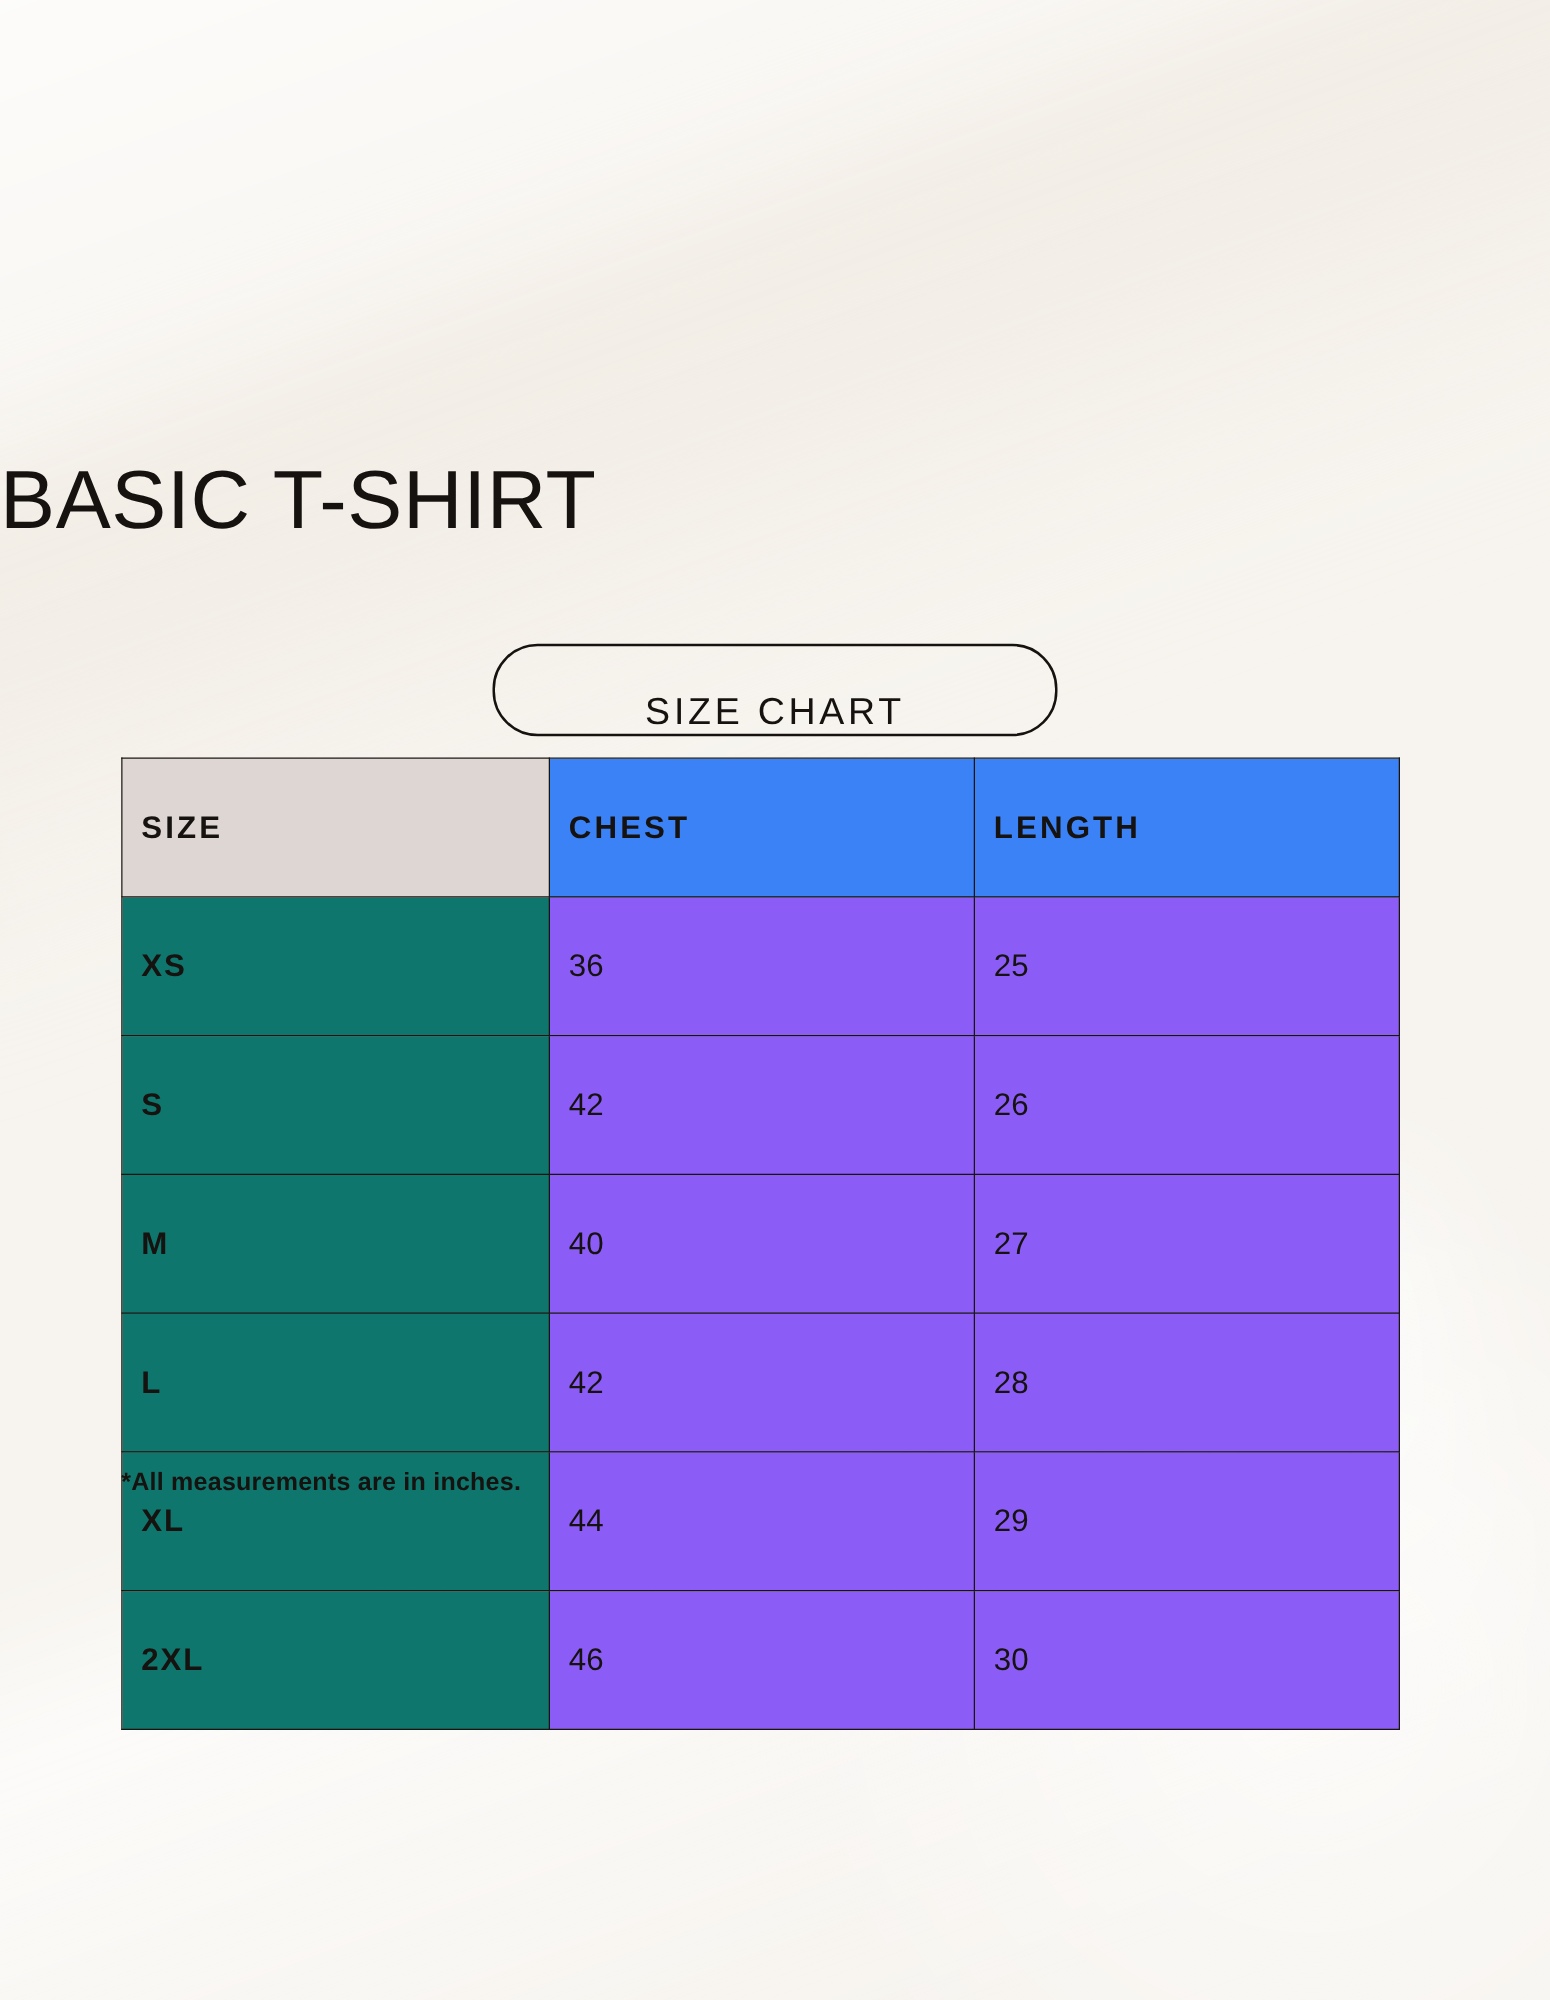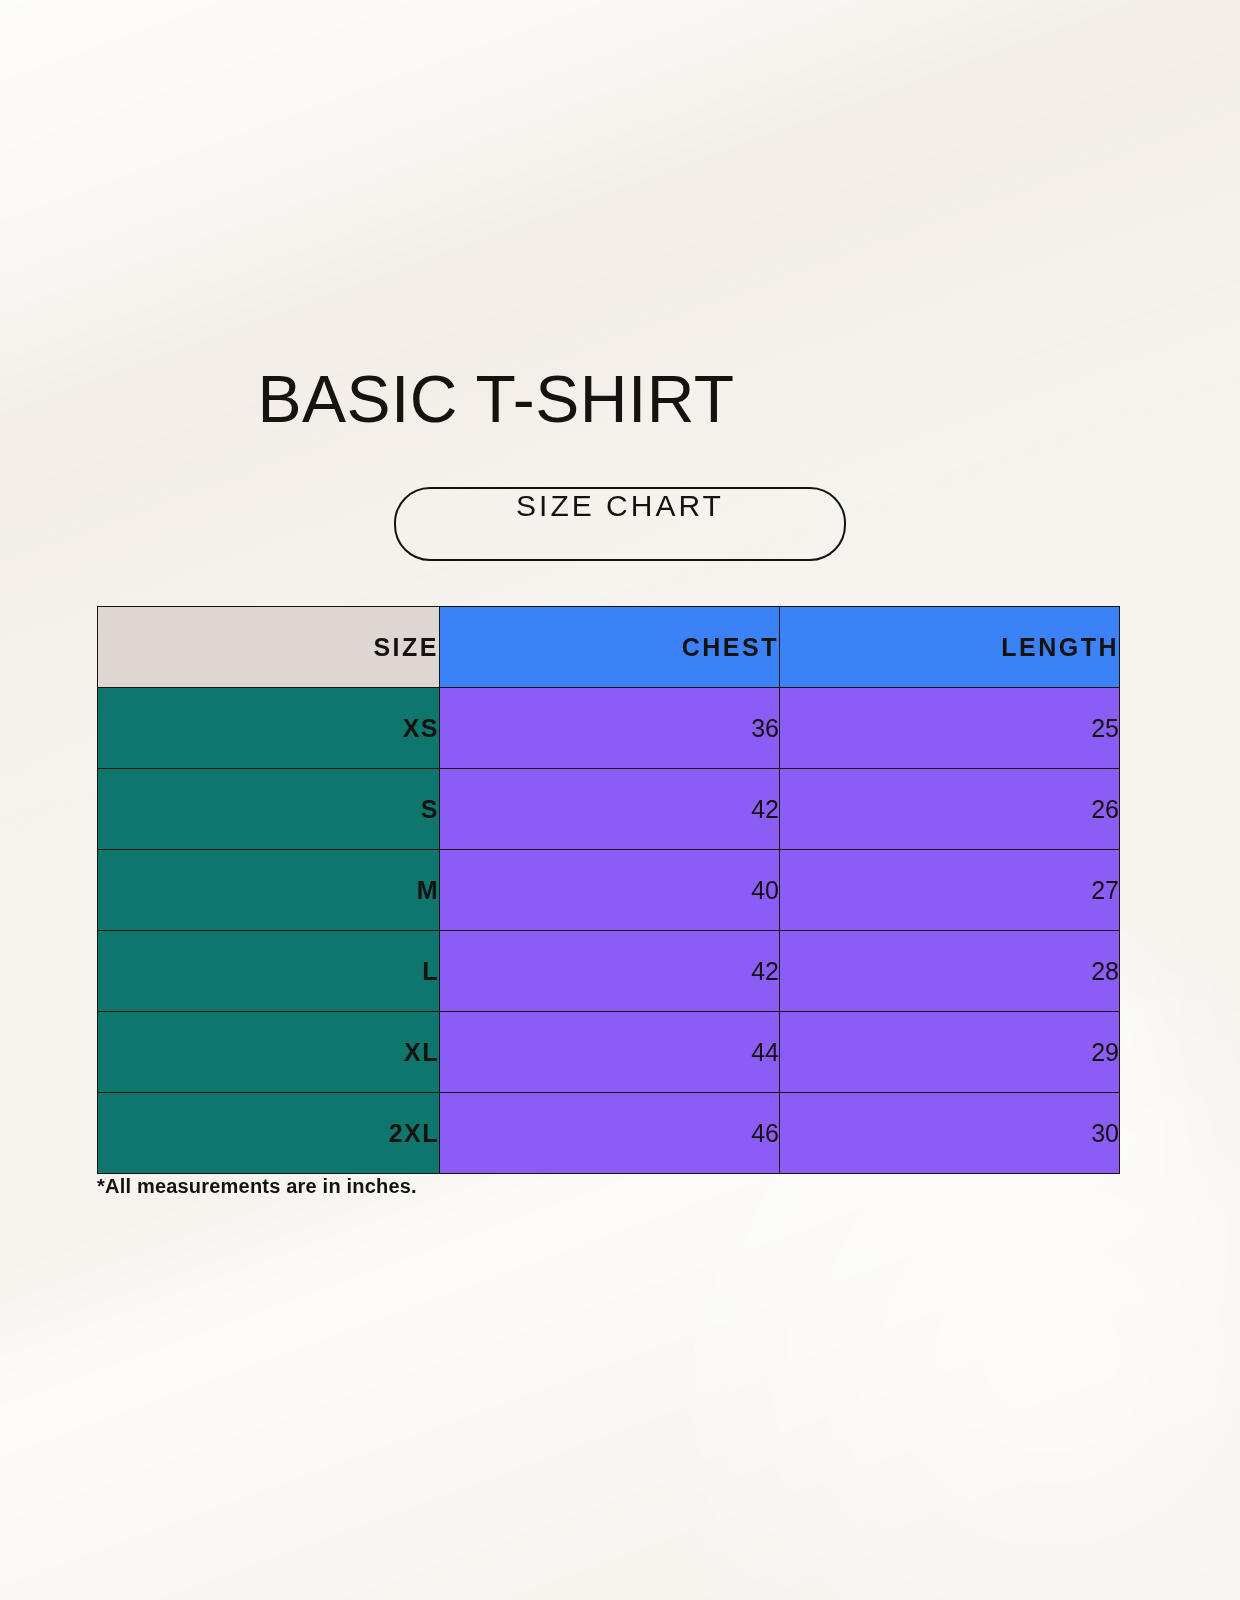--- a/index.html
+++ b/index.html
@@ -65,39 +65,39 @@
     position: relative;
     width: 1240px;
     height: 1600px;
   }
 
   .title {
     position: absolute;
     top: 366px;
     left: 0;
     width: 992px;
-    text-align: center;
+    text-align: left;
     font-size: 66px;
     line-height: 1;
     font-weight: 400;
     letter-spacing: 0.5px;
     color: #15120f;
   }
 
   .pill {
     position: absolute;
-    top: 487px;
+    top: 515px;
     left: 50%;
     transform: translateX(-50%);
     width: 448px;
     height: 70px;
     border: 2px solid #15120f;
     border-radius: 36px;
     display: flex;
-    align-items: flex-start;
+    align-items: flex-end;
     justify-content: center;
     background: transparent;
   }
   .pill span {
     font-size: 30px;
     font-weight: 500;
     letter-spacing: 3px;
     color: #15120f;
   }
 
@@ -109,23 +109,23 @@
   }
 
   table.size-table {
     border-collapse: collapse;
     width: 1022px;
     table-layout: fixed;
   }
   table.size-table th,
   table.size-table td {
     border: 1.5px solid #18150f;
-    text-align: right;
+    text-align: left;
     height: 80px;
-    padding: 0;
+    padding: 15px;
   }
   col.c-size { width: 342px; }
   col.c-chest { width: 340px; }
   col.c-length { width: 340px; }
 
   th.h-size {
     background: #ddd6d2;
     font-size: 25px;
     font-weight: bold;
     letter-spacing: 2.5px;

